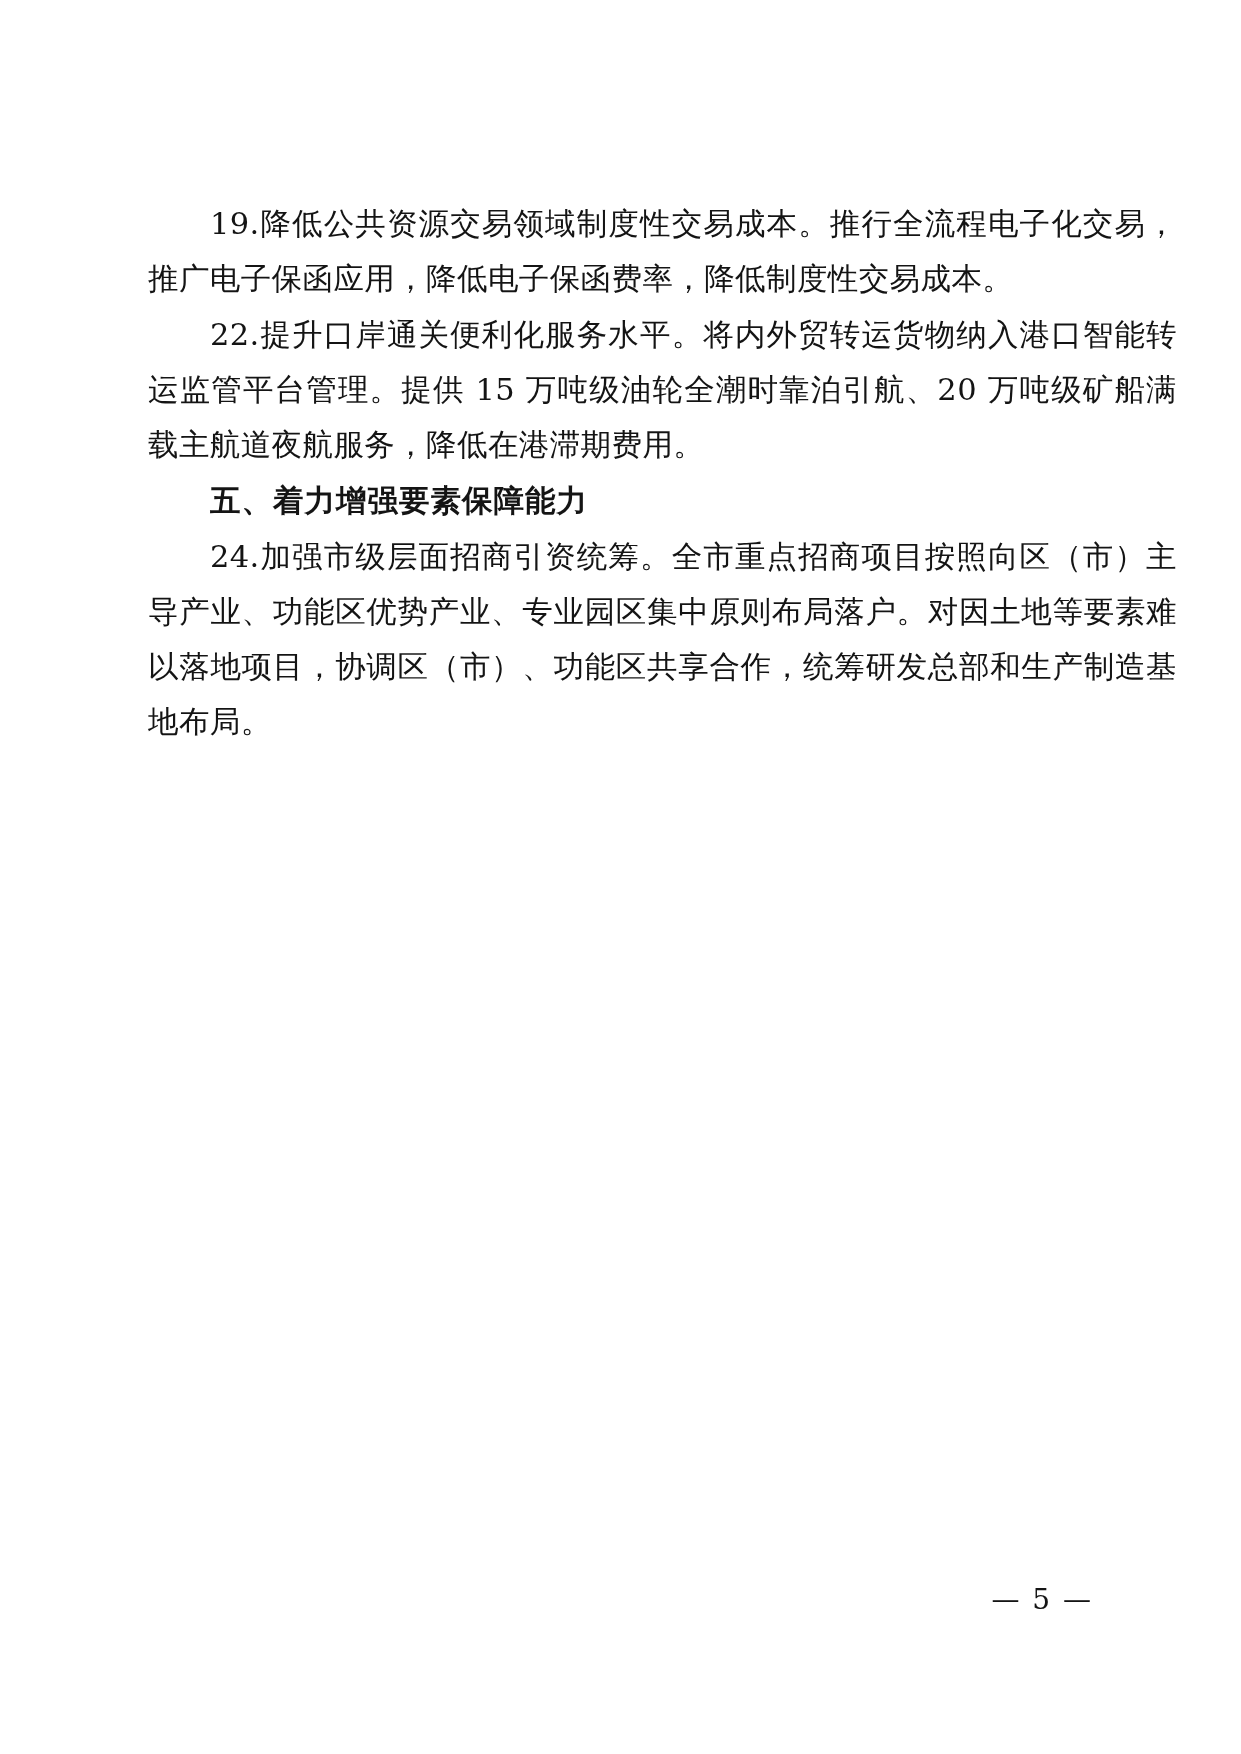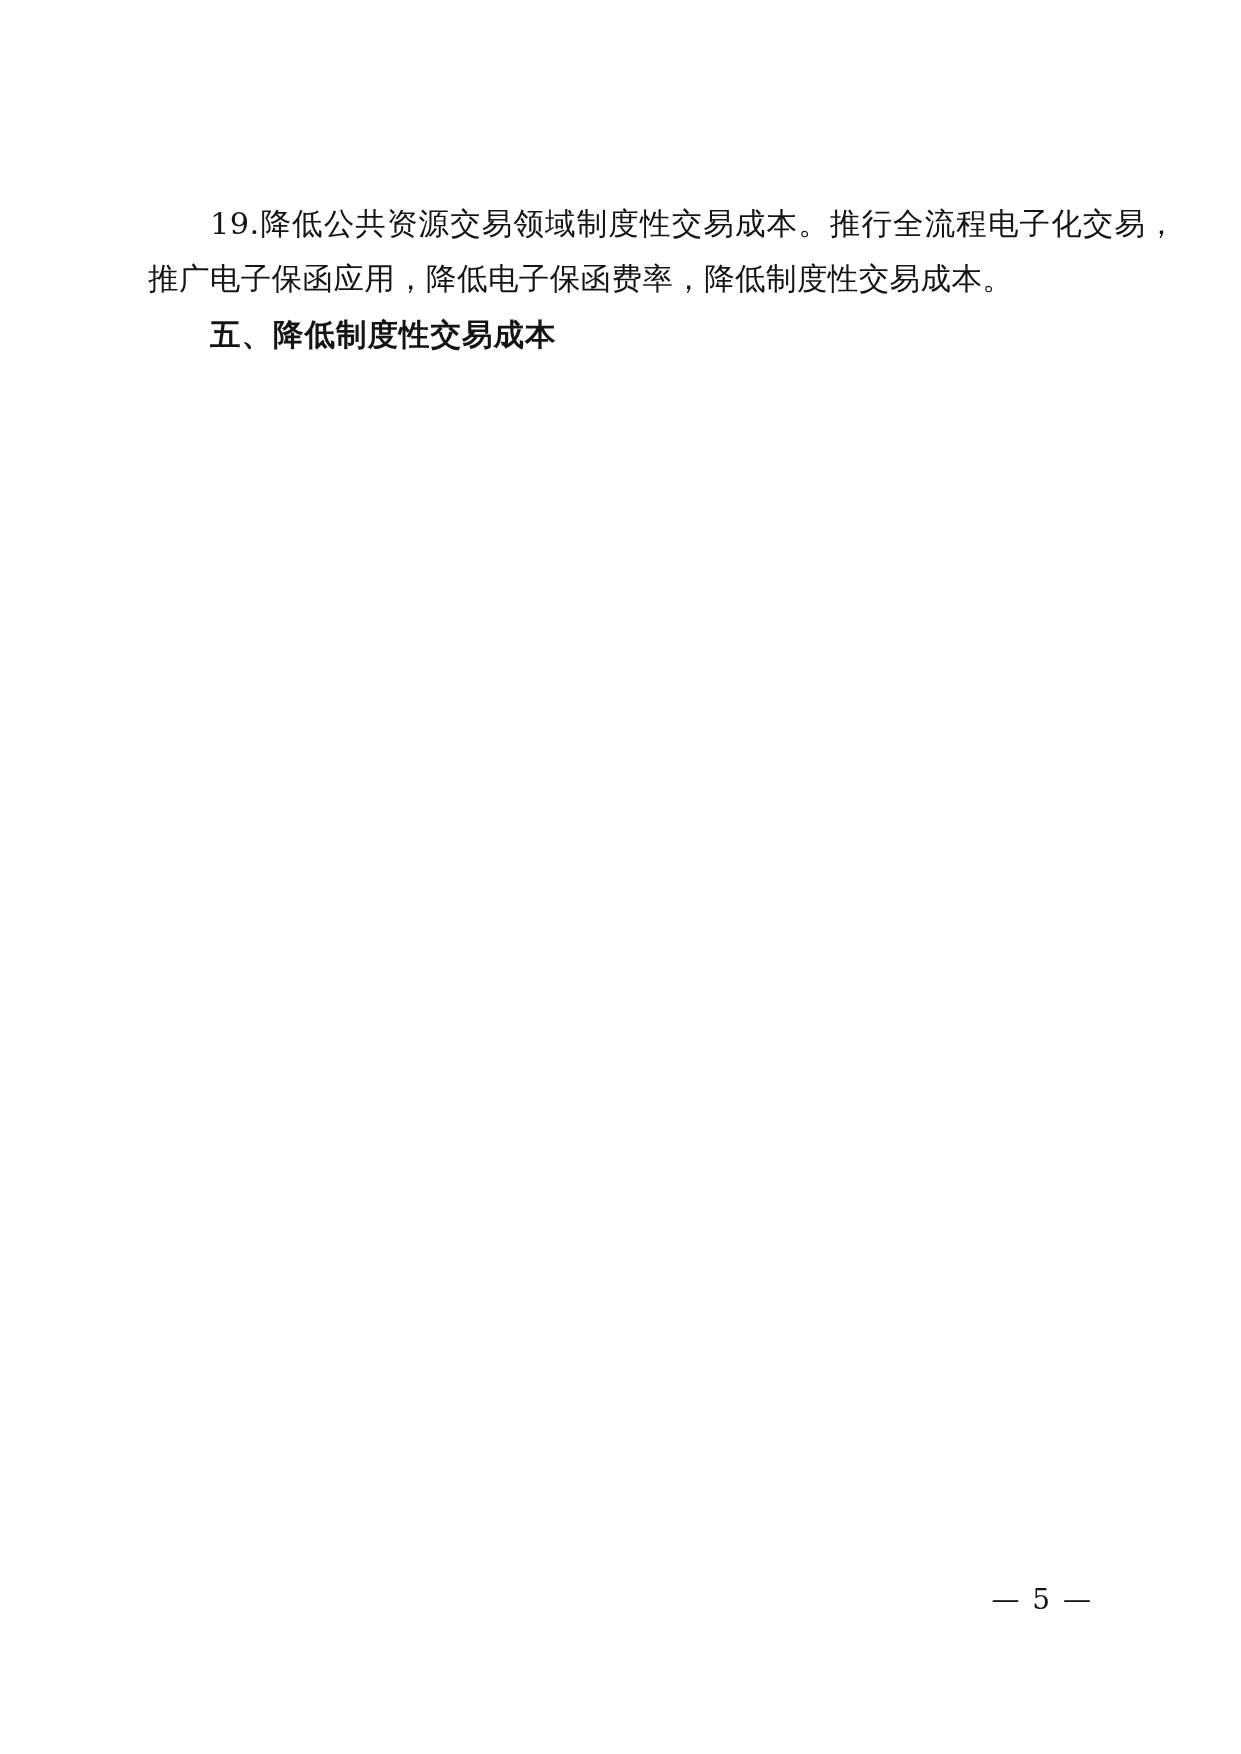--- a/index.html
+++ b/index.html
@@ -51,16 +51,18 @@
     color: #141414;
     letter-spacing: 2px;
   }
 </style>
 </head>
 <body>
 
 <div class="page">
   <div class="body-text">
     <p class="para">19.降低公共资源交易领域制度性交易成本。推行全流程电子化交易，推广电子保函应用，降低电子保函费率，降低制度性交易成本。</p>
-    <p class="heading">五、降低制度性交易成本</p>
+    <p class="para">22.提升口岸通关便利化服务水平。将内外贸转运货物纳入港口智能转运监管平台管理。提供 15 万吨级油轮全潮时靠泊引航、20 万吨级矿船满载主航道夜航服务，降低在港滞期费用。</p>
+    <p class="heading">五、着力增强要素保障能力</p>
+    <p class="para">24.加强市级层面招商引资统筹。全市重点招商项目按照向区（市）主导产业、功能区优势产业、专业园区集中原则布局落户。对因土地等要素难以落地项目，协调区（市）、功能区共享合作，统筹研发总部和生产制造基地布局。</p>
   </div>
   <div class="page-number">— 5 —</div>
 </div>
 
 </body></html>

